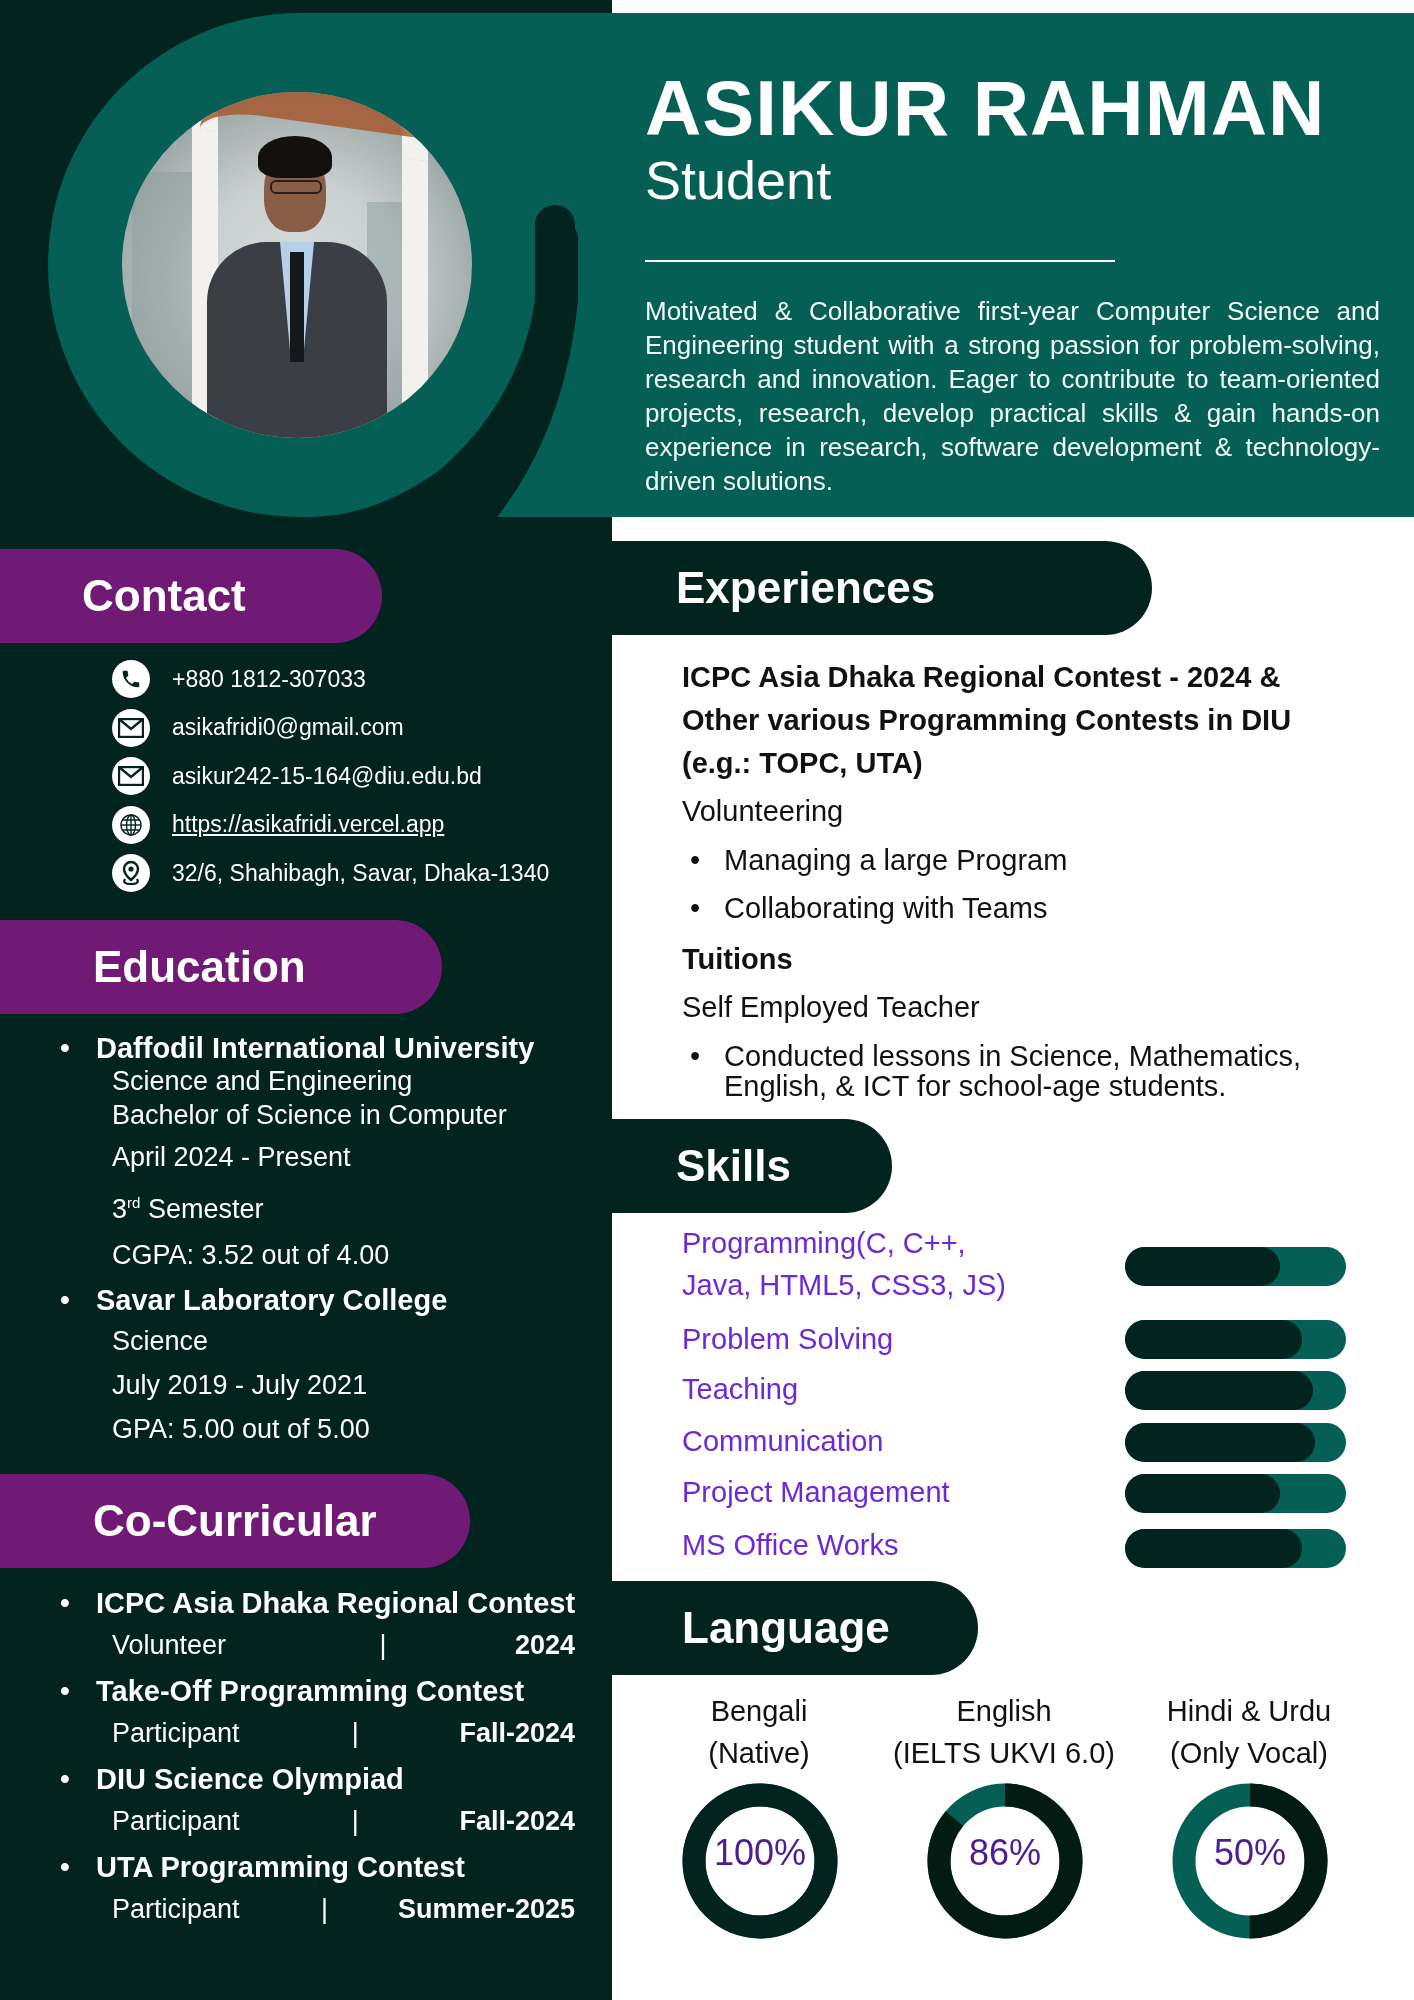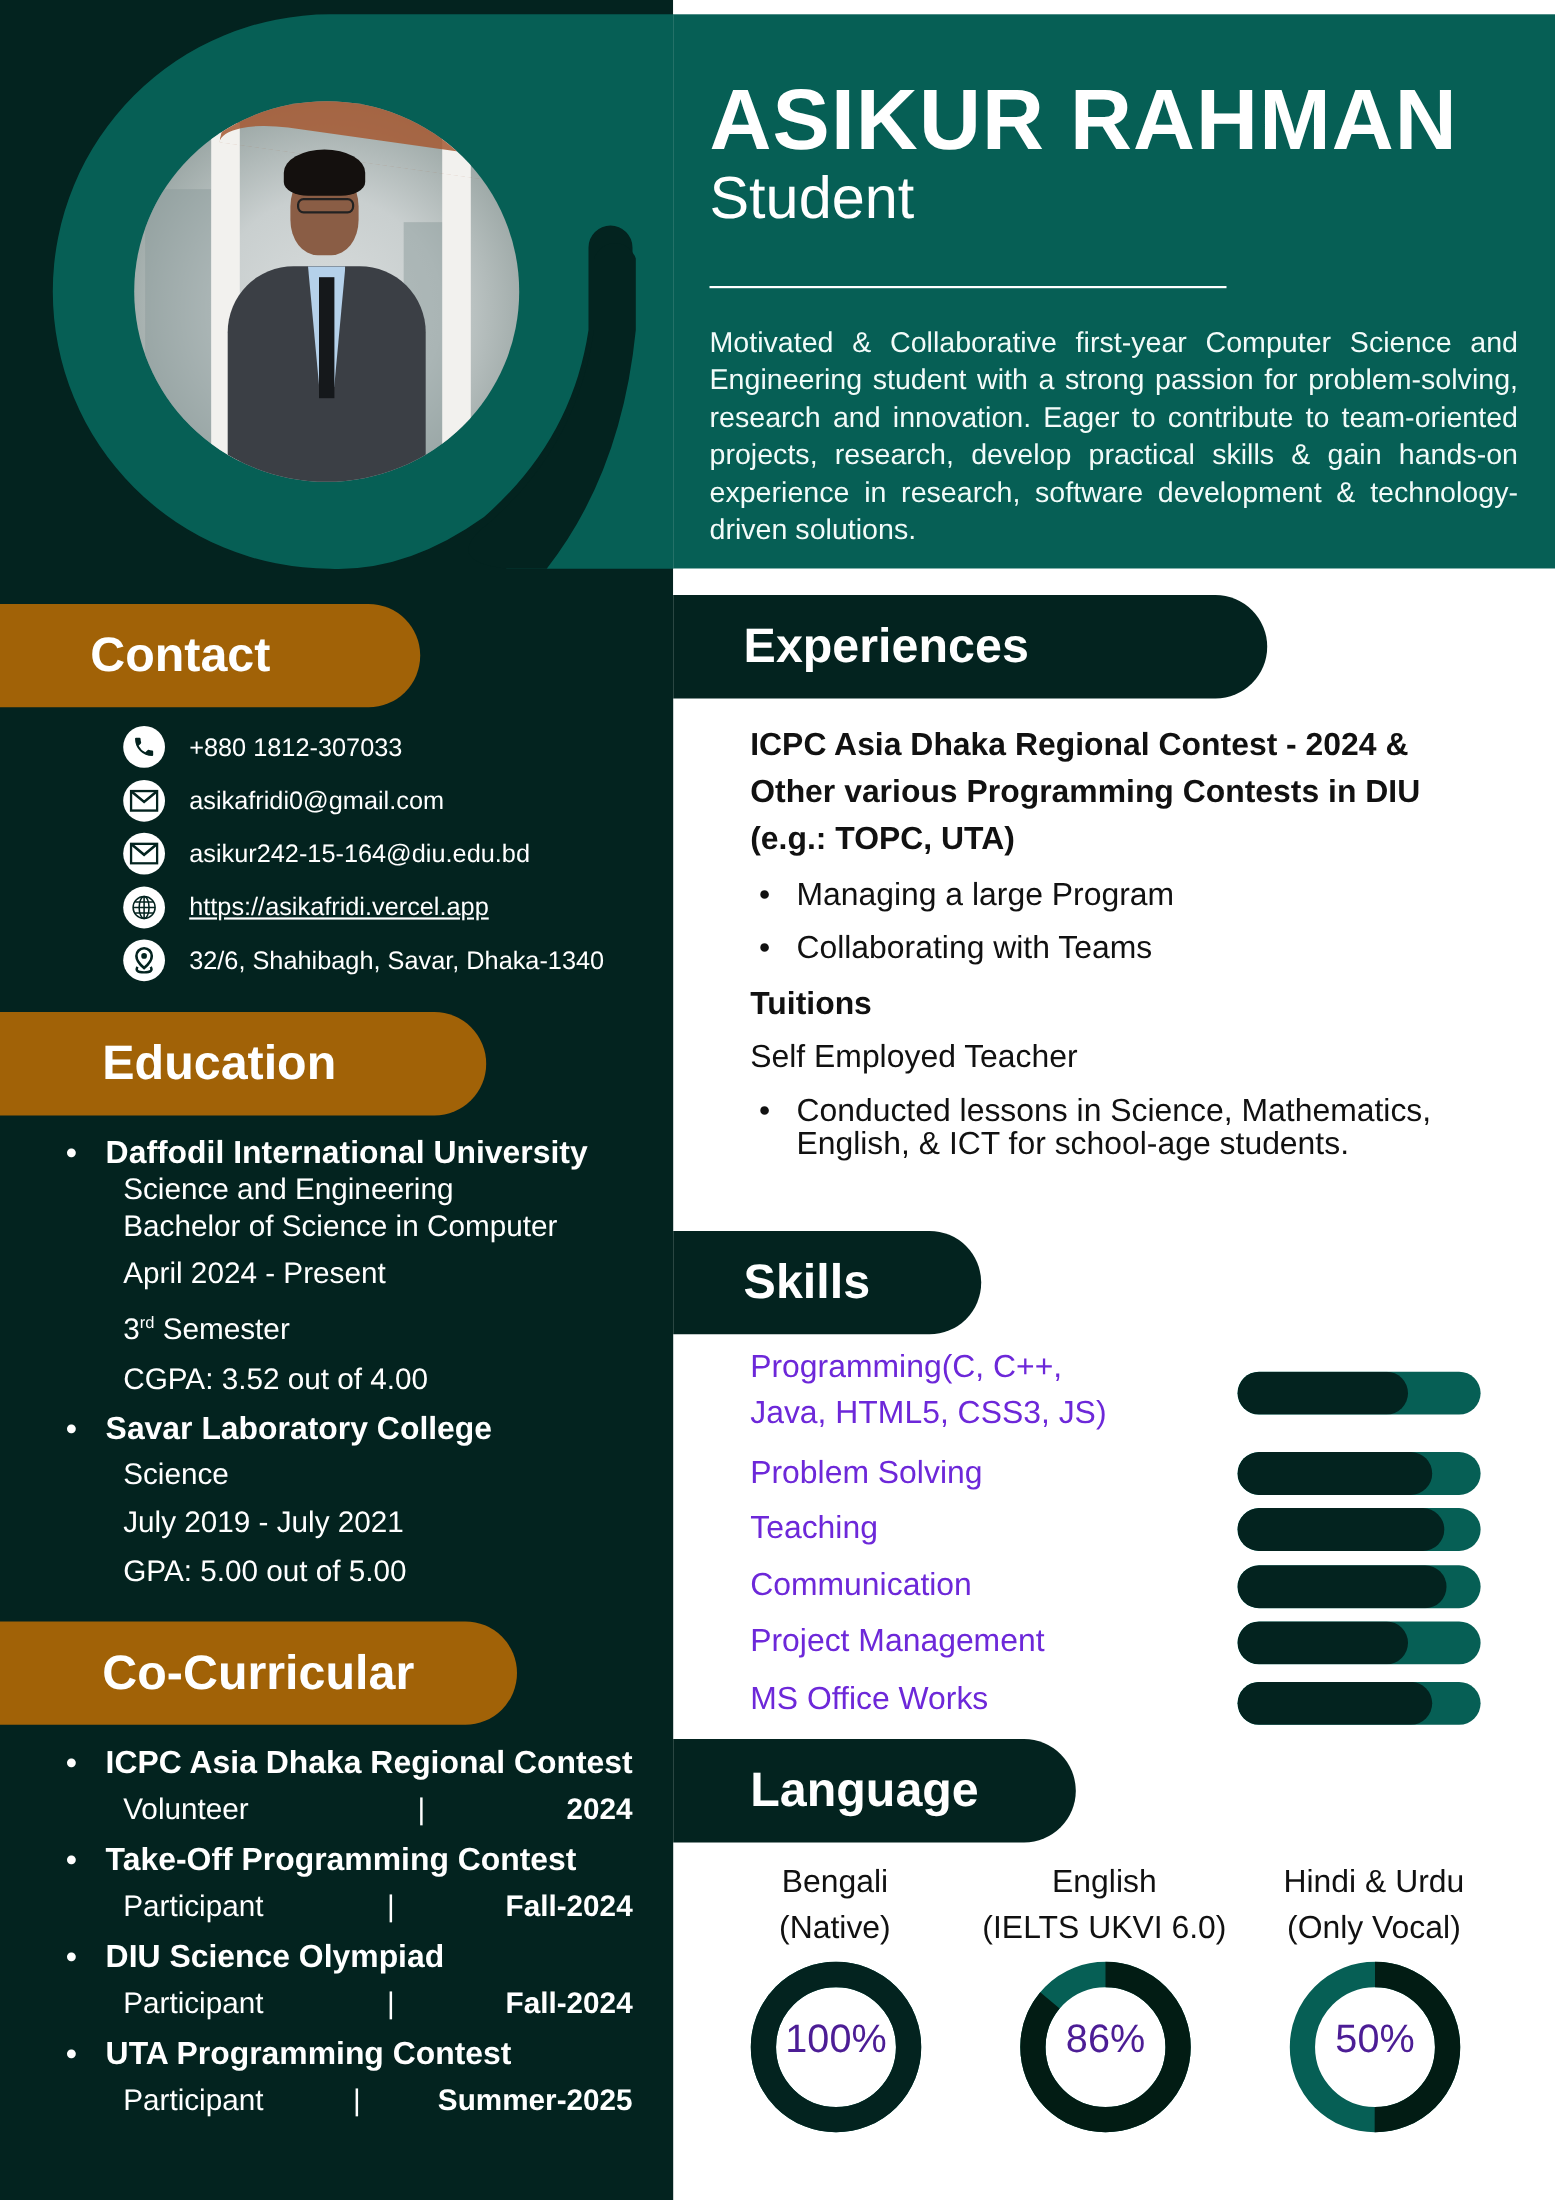--- a/index.html
+++ b/index.html
@@ -22,21 +22,21 @@
   .photo .glasses { position: absolute; left: 148px; top: 88px; width: 52px; height: 14px; border: 2px solid #222; border-radius: 6px; }
 
   .header-text { position: absolute; left: 645px; top: 62px; width: 735px; color: #ffffff; }
   .name { font-family: "Liberation Sans", sans-serif; font-weight: bold; font-size: 78px; letter-spacing: 1px; line-height: 92px; }
   .role { font-size: 54px; line-height: 60px; margin-top: -4px; }
   .rule { width: 470px; height: 2px; background: #ffffff; margin-top: 50px; }
   .summary { margin-top: 32px; font-size: 26px; line-height: 34px; text-align: justify; color: #f2fbf9; }
 
   .pill { position: absolute; height: 94px; border-radius: 0 47px 47px 0; display: flex; align-items: center; color: #fff;
           font-weight: bold; font-size: 44px; }
-  .pill.light { background: #a16207; }
+  .pill.light { background: #701a75; }
   .pill.dark { background: #03231f; }
 
   .contact-list { position: absolute; left: 112px; top: 655px; }
   .contact-row { display: flex; align-items: center; height: 48.5px; }
   .contact-icon { width: 38px; height: 38px; border-radius: 50%; background: #fff; display: flex; align-items: center; justify-content: center; margin-right: 22px; }
   .contact-text { color: #fff; font-size: 23px; }
   .contact-text.link { text-decoration: underline; }
 
   .side-list { position: absolute; left: 60px; color: #fff; }
   .side-item-title { font-weight: bold; font-size: 29px; position: relative; padding-left: 36px; line-height: 38px; }
@@ -212,20 +212,21 @@
 </div>
 
 <div class="pill dark" style="left:612px;top:541px;width:540px;padding-left:64px;">
   <span>Experiences</span>
 </div>
 <div class="exp">
   <div>
     <div class="exp-title">ICPC Asia Dhaka Regional Contest - 2024 &amp;</div>
     <div class="exp-title">Other various Programming Contests in DIU</div>
     <div class="exp-title">(e.g.: TOPC, UTA)</div>
+    <div class="exp-sub">Volunteering</div>
     <div class="exp-bullet" style="margin-top:14px;">Managing a large Program</div>
     <div class="exp-bullet">Collaborating with Teams</div>
   </div>
   <div>
     <div class="exp-title" style="line-height:36px;">Tuitions</div>
     <div class="exp-sub" style="margin-top:10px;">Self Employed Teacher</div>
     <div class="exp-bullet" style="margin-top:14px;margin-bottom:0;">
       <div>Conducted lessons in Science, Mathematics,</div>
       <div>English, &amp; ICT for school-age students.</div>
     </div>

